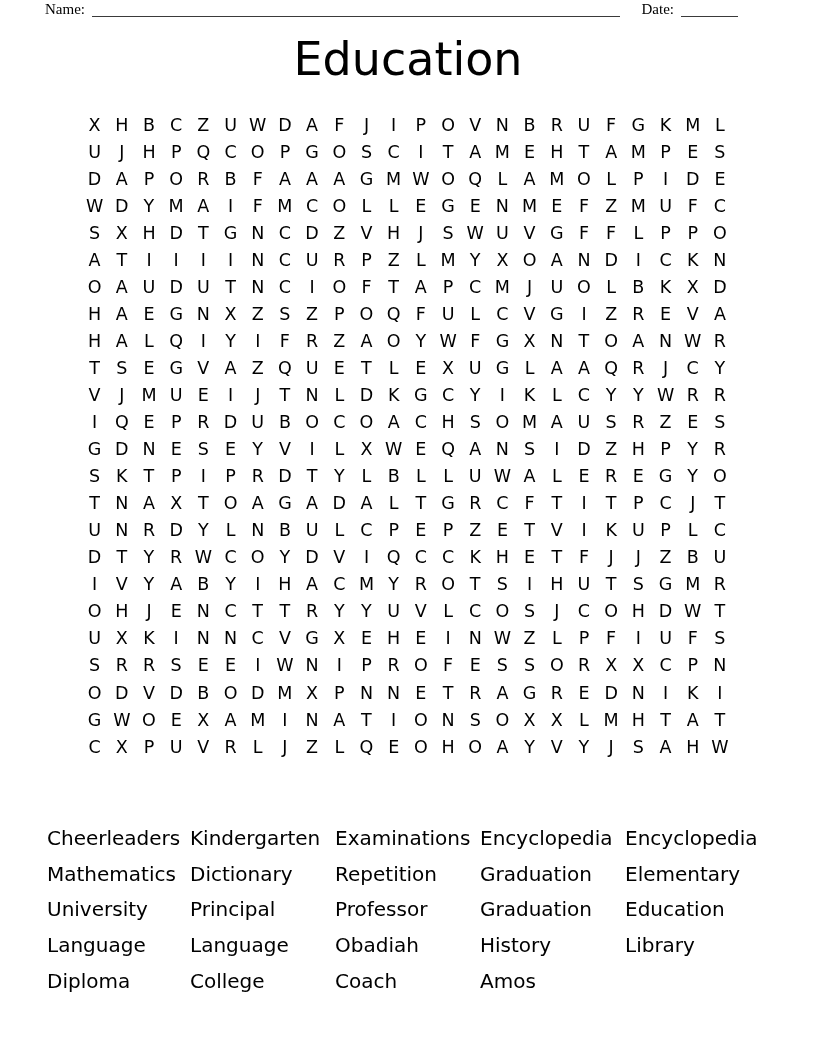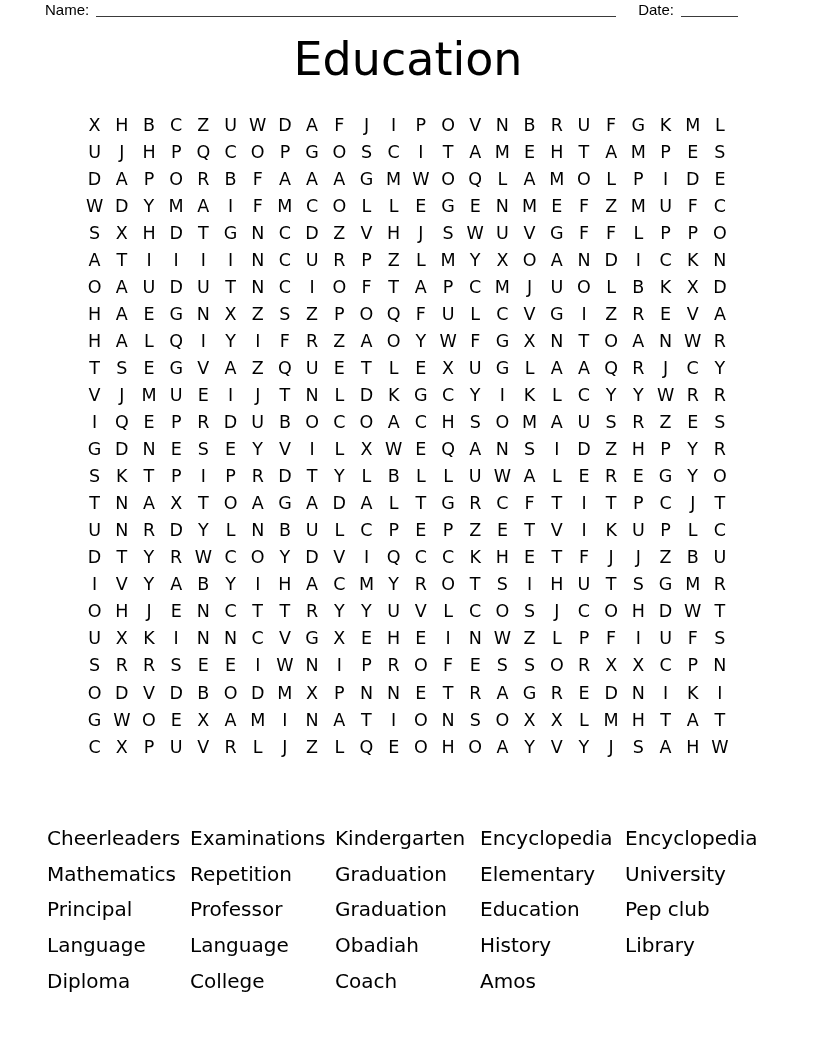--- a/index.html
+++ b/index.html
@@ -11,21 +11,21 @@
     color: #000000;
     overflow: hidden;
   }
 
   
   .header-row {
     position: absolute;
     top: 1px; left: 45px; right: 78px;
     display: flex;
     align-items: flex-end;
-    font-family: Liberation Sans, sans-serif;
+    font-family: Liberation Serif, serif;
     font-size: 15px;
     line-height: 17px;
     text-align: center;
   }
   .hdr-label { white-space: nowrap; }
   .name-line {
     flex: 1;
     border-bottom: 1.5px solid #3a3a3a;
     height: 15px;
     margin: 0 22px 1px 7px;
@@ -666,34 +666,34 @@
     <span class="cell">Y</span>
     <span class="cell">J</span>
     <span class="cell">S</span>
     <span class="cell">A</span>
     <span class="cell">H</span>
     <span class="cell">W</span>
   </div>
 
 <div class="words" id="word-list">
     <span class="word">Cheerleaders</span>
+    <span class="word">Kindergarten</span>
     <span class="word">Examinations</span>
-    <span class="word">Kindergarten</span>
     <span class="word">Encyclopedia</span>
     <span class="word">Encyclopedia</span>
     <span class="word">Mathematics</span>
+    <span class="word">Dictionary</span>
     <span class="word">Repetition</span>
     <span class="word">Graduation</span>
     <span class="word">Elementary</span>
     <span class="word">University</span>
     <span class="word">Principal</span>
     <span class="word">Professor</span>
     <span class="word">Graduation</span>
     <span class="word">Education</span>
-    <span class="word">Pep club</span>
     <span class="word">Language</span>
     <span class="word">Language</span>
     <span class="word">Obadiah</span>
     <span class="word">History</span>
     <span class="word">Library</span>
     <span class="word">Diploma</span>
     <span class="word">College</span>
     <span class="word">Coach</span>
     <span class="word">Amos</span>
   </div>

